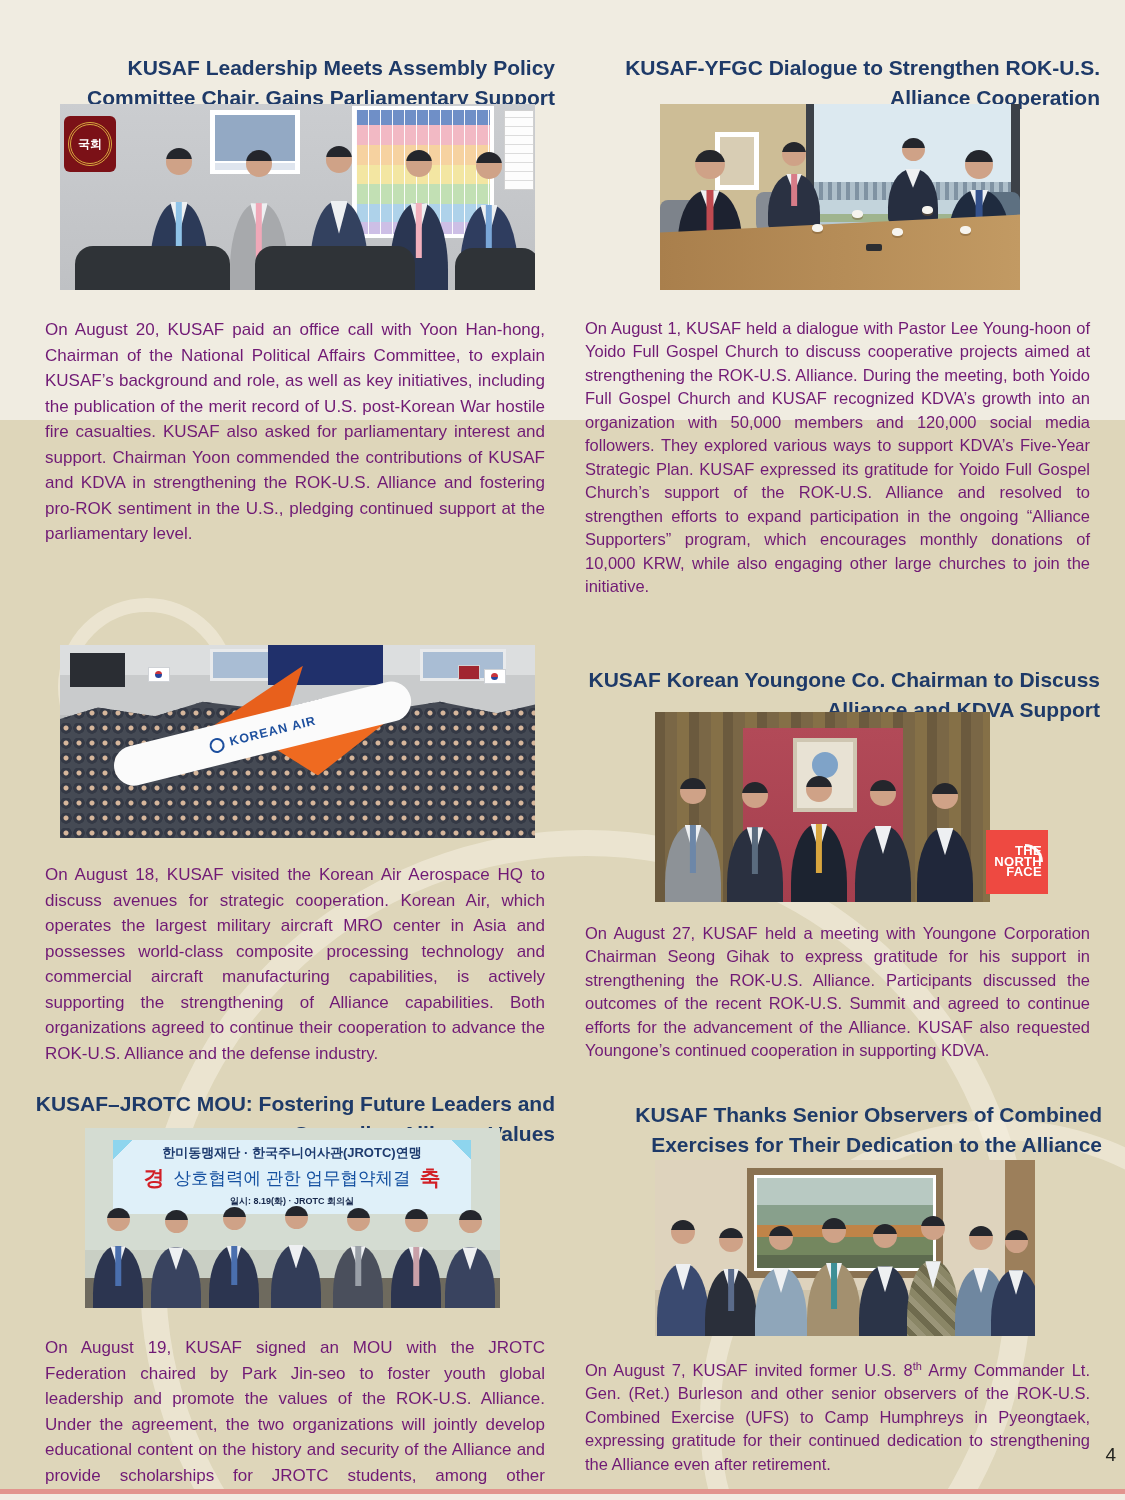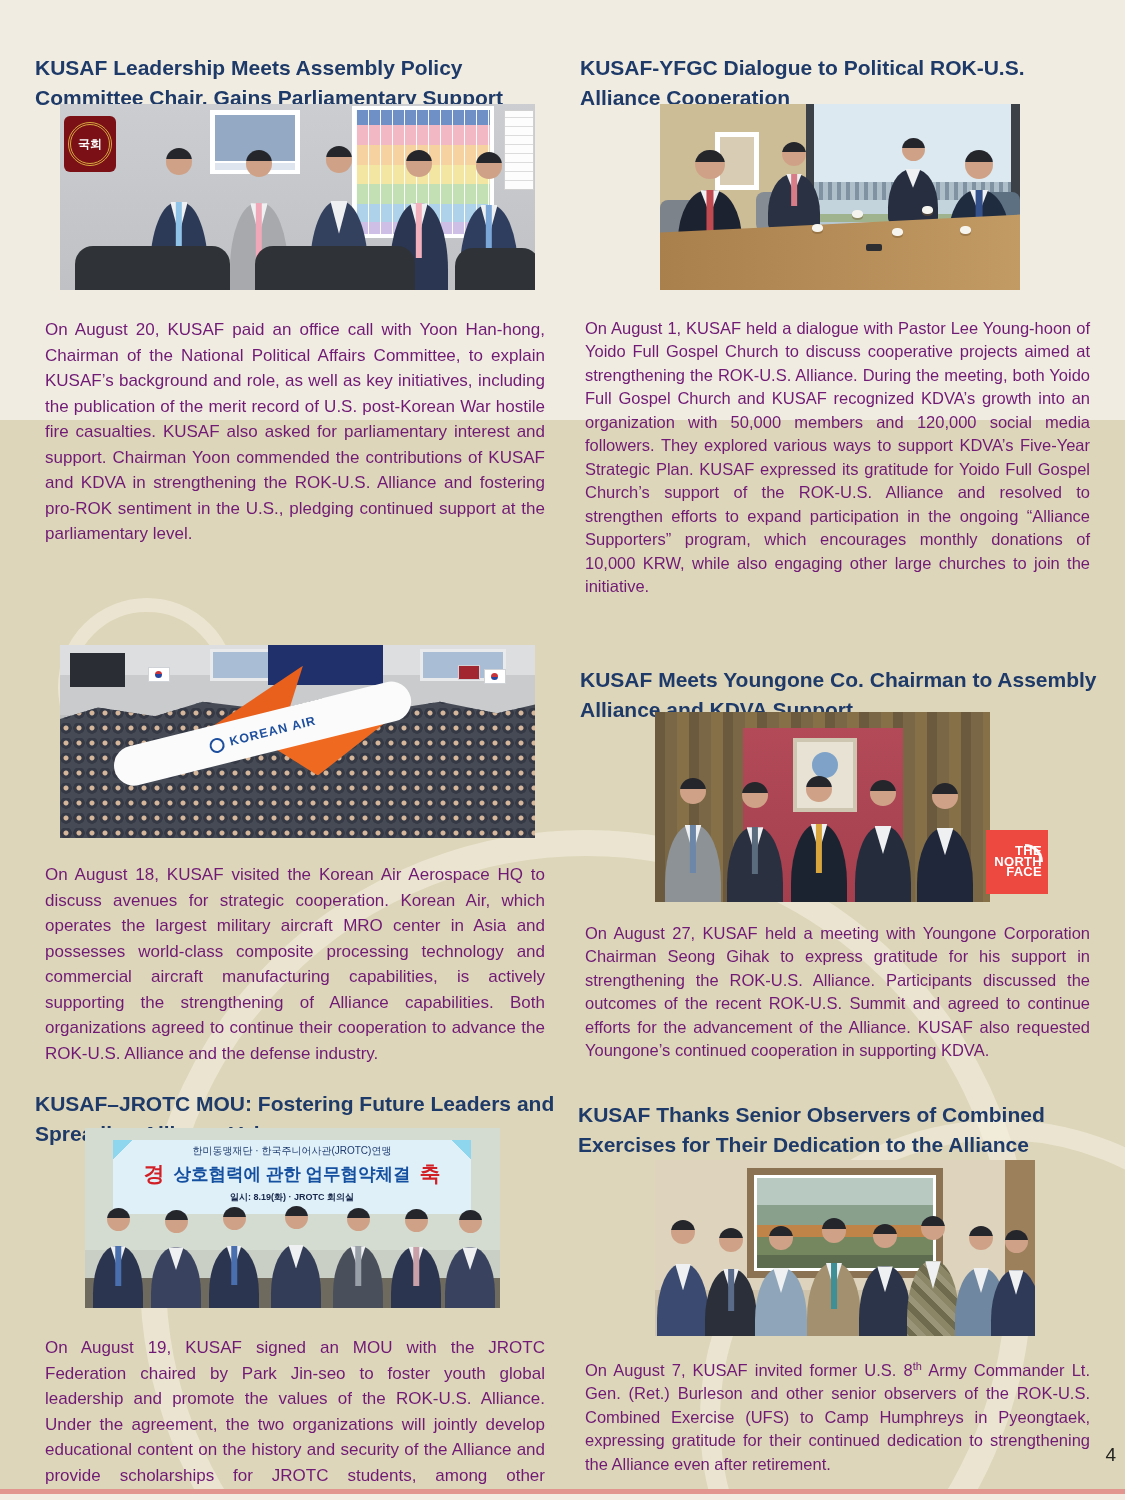--- a/index.html
+++ b/index.html
@@ -2,21 +2,21 @@
 <html><head>
 <meta charset="utf-8">
 <style>
   html,body{margin:0;padding:0;}
   body{width:1125px;height:1500px;position:relative;overflow:hidden;
        background:#ded6ba;font-family:"Liberation Sans",sans-serif;}
   .top-band{position:absolute;left:0;top:0;width:100%;height:420px;background:#f0ece1;}
   .arc{position:absolute;border-radius:50%;border:26px solid rgba(246,241,226,.55);}
   .content{position:absolute;left:0;top:0;width:100%;height:100%;z-index:2;}
 
-  .headline{position:absolute;text-align:left;font-weight:bold;font-size:21px;
+  .headline{position:absolute;text-align:right;font-weight:bold;font-size:21px;
             line-height:30px;color:#1e3a68;}
   .body-text{position:absolute;text-align:justify;color:#701a75;}
   .body-left{font-size:17px;line-height:25.5px;}
   .body-right{font-size:16.5px;line-height:23.5px;}
   .body-text sup{font-size:11px;line-height:0;}
 
   .photo{position:absolute;overflow:hidden;}
 
   
   .person{position:absolute;}
@@ -71,24 +71,24 @@
     display:flex;align-items:center;justify-content:center;gap:6px;}
   .fuselage b{color:#1d4f9e;font-size:12.5px;letter-spacing:1px;}
   .roundel{width:11px;height:11px;border:2.5px solid #1d4f9e;border-radius:50%;}
 
   
   .photo-3{left:85px;top:1128px;width:415px;height:180px;
     background:linear-gradient(180deg,#d4dcd2 0 122px,#c9cfc4 122px 150px,#6e6a5e 150px);}
   .banner{position:absolute;left:28px;top:12px;width:358px;height:74px;background:#dff0f9;
     background-image:linear-gradient(135deg,#8ed5ee 14px,transparent 14px),linear-gradient(-135deg,#8ed5ee 14px,transparent 14px);
     text-align:center;padding-top:4px;box-sizing:border-box;}
-  .banner .orgs{font-size:10px;color:#1d3a6e;font-weight:normal;}
+  .banner .orgs{font-size:13px;color:#1d3a6e;font-weight:bold;}
   .banner .mainrow{display:flex;justify-content:center;align-items:center;gap:9px;margin-top:2px;}
   .banner .hanja{color:#d21f26;font-size:21px;font-weight:bold;}
-  .banner .maintxt{color:#1550a0;font-size:17.5px;font-weight:bold;}
+  .banner .maintxt{color:#1550a0;font-size:17.5px;font-weight:normal;}
   .banner .sub{font-size:9px;color:#15264a;margin-top:3px;font-weight:bold;}
 
   
   .photo-r1{left:660px;top:104px;width:360px;height:186px;background:#cdbd96;}
   .window{position:absolute;left:150px;top:0;right:0;bottom:0;
     background:linear-gradient(180deg,#dce9f0 0 78px,#aebfca 78px 96px,#c3d4dc 96px 110px,#9fb48e 110px 118px,#b6c9d2 118px 140px,#c8d0c6 140px);}
   .cityline{position:absolute;left:0;right:0;top:78px;height:18px;
     background:repeating-linear-gradient(90deg,rgba(90,110,130,.55) 0 4px,transparent 4px 9px);}
   .mullion{position:absolute;top:0;bottom:0;background:#3c4148;}
   .r1-frame{position:absolute;left:55px;top:28px;width:44px;height:58px;background:#fff;}
@@ -248,21 +248,21 @@
         <div class="pt"></div>
       </div>
     <div class="person" style="left:360px;bottom:-6px;width:50px;height:104px;--suit:#39435f;">
         <div class="ph"></div>
         <div class="pt"></div>
       </div>
   </div>
 
   <p class="body-text body-left" style="left:45px;top:1318px;width:500px;">On August 19, KUSAF signed an MOU with the JROTC Federation chaired by Park Jin-seo to foster youth global leadership and promote the values of the ROK-U.S. Alliance. Under the agreement, the two organizations will jointly develop educational content on the history and security of the Alliance and provide scholarships for JROTC students, among other cooperative initiatives.</p>
 
-  <h2 class="headline" style="left:580px;top:36px;width:520px;">KUSAF-YFGC Dialogue to Political ROK-U.S. Alliance Cooperation</h2>
+  <h2 class="headline" style="left:580px;top:36px;width:520px;">KUSAF-YFGC Dialogue to Strengthen ROK-U.S. Alliance Cooperation</h2>
 
   <div class="photo photo-r1">
     <div class="window">
         <div class="cityline"></div>
       </div>
     <div class="mullion" style="left:146px;width:8px;"></div>
     <div class="mullion" style="right:0;width:9px;"></div>
     <div class="r1-frame">
         <div class="inner"></div>
       </div>
@@ -290,21 +290,21 @@
     <div class="cup" style="left:192px;top:106px;"></div>
     <div class="cup" style="left:232px;top:124px;"></div>
     <div class="cup" style="left:262px;top:102px;"></div>
     <div class="cup" style="left:300px;top:122px;"></div>
     <div class="phone" style="left:206px;top:140px;"></div>
   </div>
 
 
   <p class="body-text body-right" style="left:585px;top:300px;width:505px;">On August 1, KUSAF held a dialogue with Pastor Lee Young-hoon of Yoido Full Gospel Church to discuss cooperative projects aimed at strengthening the ROK-U.S. Alliance. During the meeting, both Yoido Full Gospel Church and KUSAF recognized KDVA’s growth into an organization with 50,000 members and 120,000 social media followers. They explored various ways to support KDVA’s Five-Year Strategic Plan. KUSAF expressed its gratitude for Yoido Full Gospel Church’s support of the ROK-U.S. Alliance and resolved to strengthen efforts to expand participation in the ongoing “Alliance Supporters” program, which encourages monthly donations of 10,000 KRW, while also engaging other large churches to join the initiative.</p>
 
-  <h2 class="headline" style="left:580px;top:648px;width:520px;">KUSAF Meets Youngone Co. Chairman to Assembly Alliance and KDVA Support</h2>
+  <h2 class="headline" style="left:580px;top:648px;width:520px;">KUSAF Korean Youngone Co. Chairman to Discuss Alliance and KDVA Support</h2>
 
   <div class="photo photo-r2">
     <div class="red-panel"></div>
     <div class="r2-frame">
         <div class="r2-plate"></div>
       </div>
     <div class="person" style="left:10px;bottom:-6px;width:56px;height:130px;--suit:#8d9297;--tie:#6d87a8;">
         <div class="ph"></div>
         <div class="pt"></div>
       </div>

